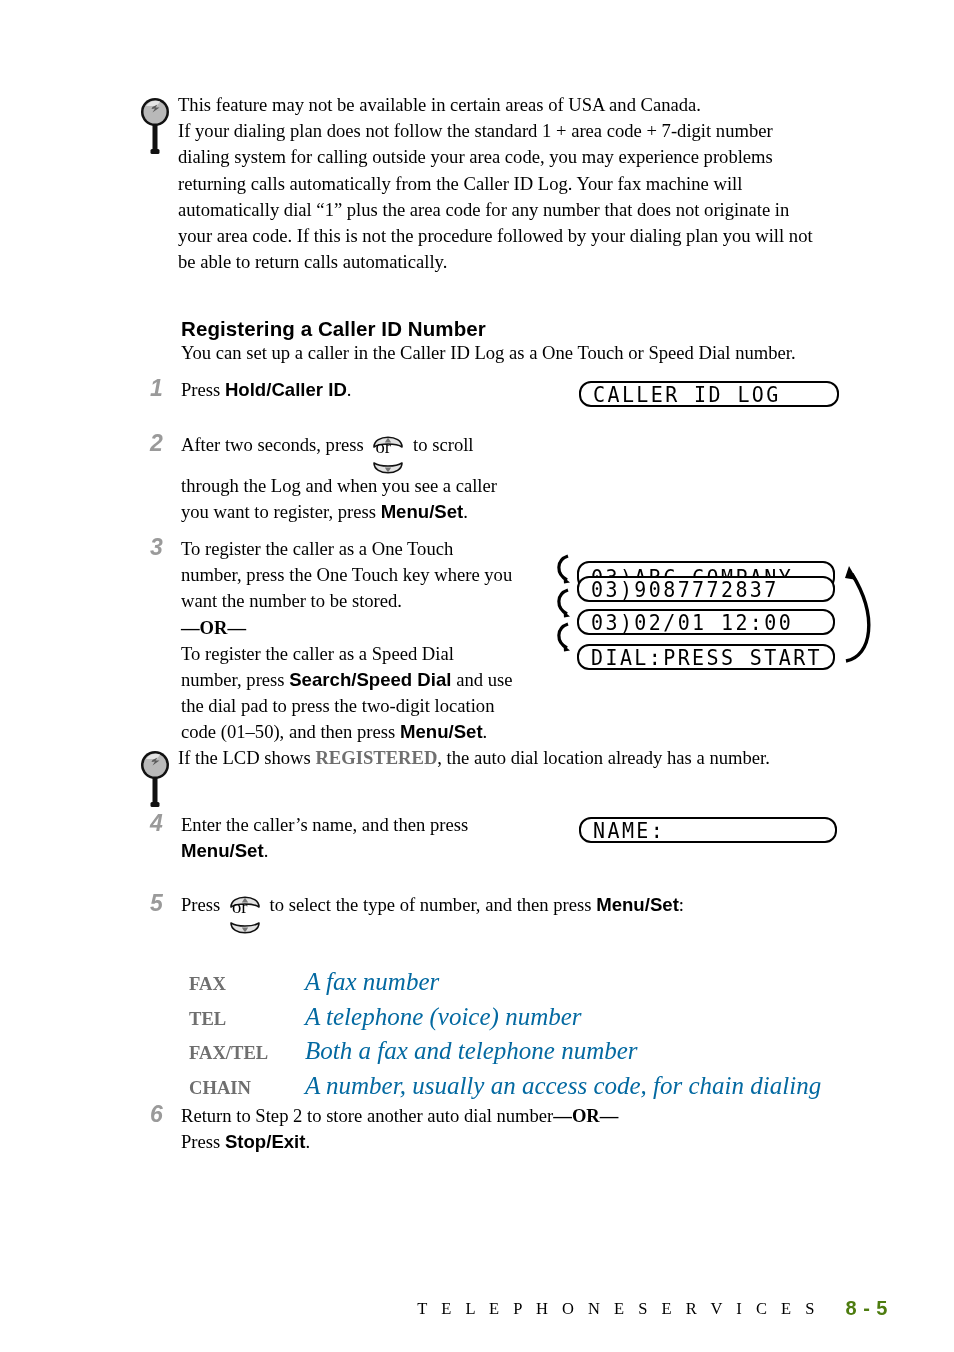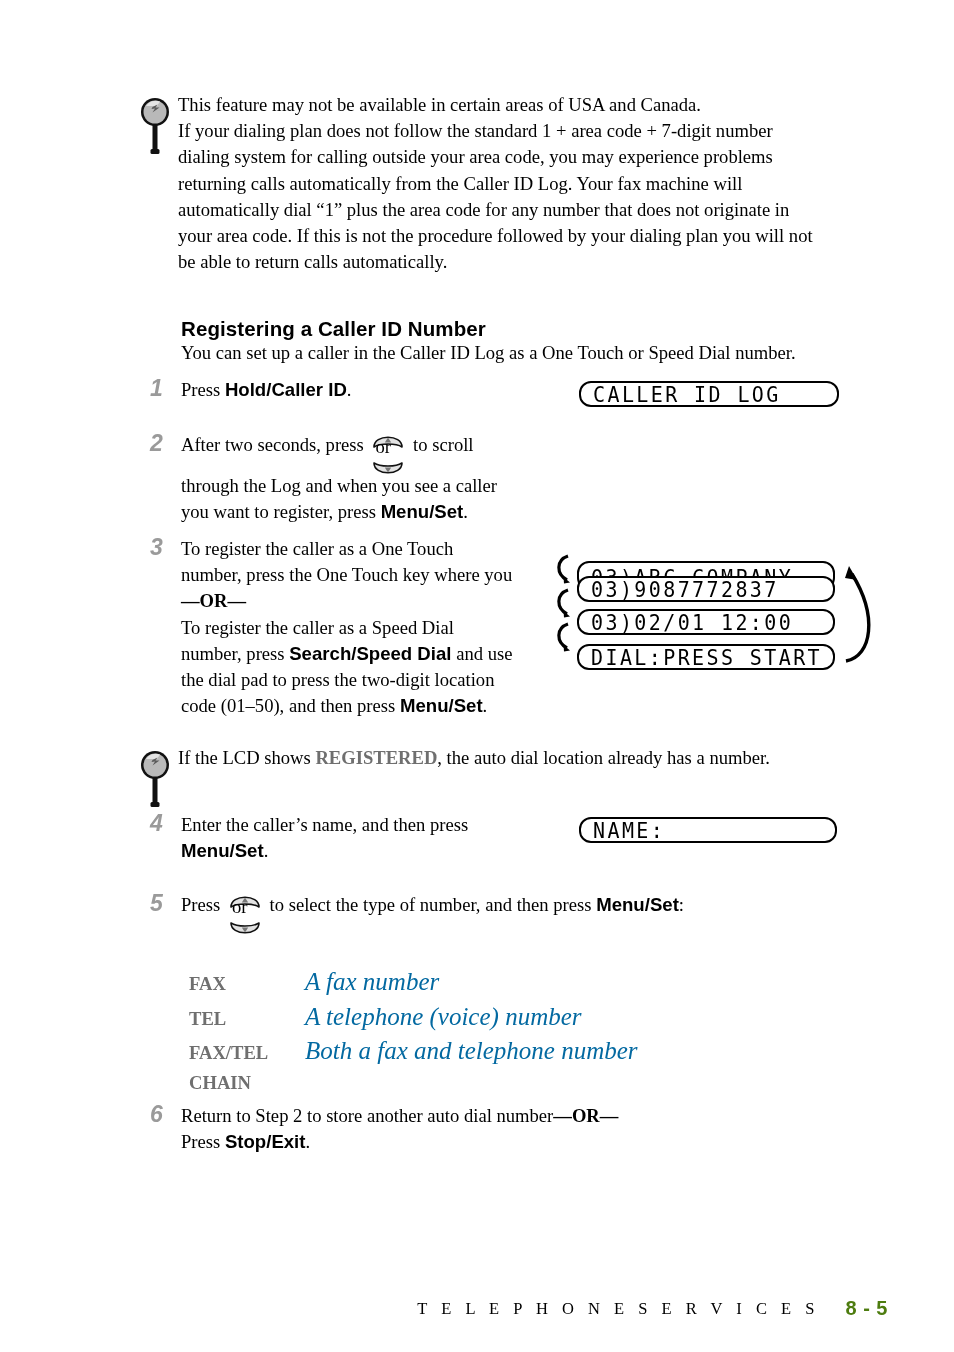--- a/index.html
+++ b/index.html
@@ -222,20 +222,21 @@
   </div>
   <div class="step-body" style="left:181px; top:473px; width:400px;">
     <p>through the Log and when you see a caller</p>
     <p><span>you want to register, press </span><span class="sans-b">Menu/Set</span><span>.</span></p>
   </div>
 
   <div class="step-num" style="left:150px; top:534px;">3</div>
   <div class="step-body" style="left:181px; top:536px; width:360px;">
     <p>To register the caller as a One Touch</p>
     <p>number, press the One Touch key where you</p>
+    <p>want the number to be stored.</p>
     <p class="b">—OR—</p>
     <p>To register the caller as a Speed Dial</p>
     <p><span>number, press </span><span class="sans-b">Search/Speed Dial</span><span> and use</span></p>
     <p>the dial pad to press the two-digit location</p>
     <p><span>code (01–50), and then press </span><span class="sans-b">Menu/Set</span><span>.</span></p>
   </div>
 
   <div class="lcd" style="left:577px; top:561px; width:258px; height:29px;">
     <span>03)ABC COMPANY</span>
   </div>
@@ -313,20 +314,21 @@
     <div class="type-row">
       <div class="type-key">TEL</div>
       <div class="type-desc">A telephone (voice) number</div>
     </div>
     <div class="type-row">
       <div class="type-key">FAX/TEL</div>
       <div class="type-desc">Both a fax and telephone number</div>
     </div>
     <div class="type-row">
       <div class="type-key">CHAIN</div>
+      <div class="type-desc">A number, usually an access code, for chain dialing</div>
     </div>
   </div>
 
   <div class="step-num" style="left:150px; top:1101px;">6</div>
   <div class="step-body" style="left:181px; top:1103px; width:560px;">
     <p><span>Return to Step 2 to store another auto dial number</span><span class="b">—OR—</span></p>
     <p><span>Press </span><span class="sans-b">Stop/Exit</span><span>.</span></p>
   </div>
 
   <div class="footer">

